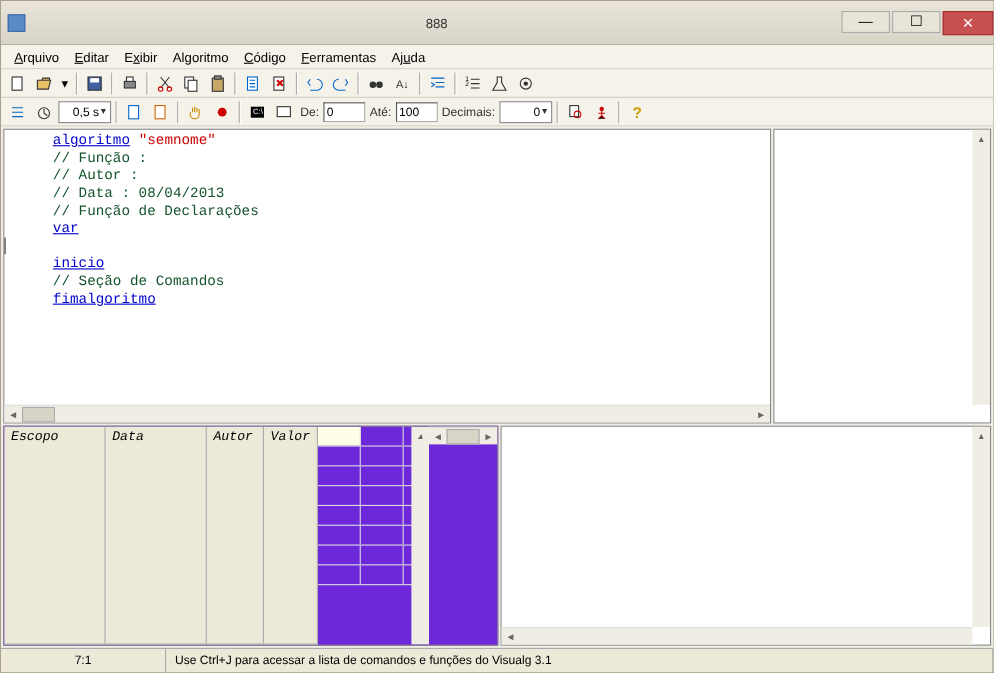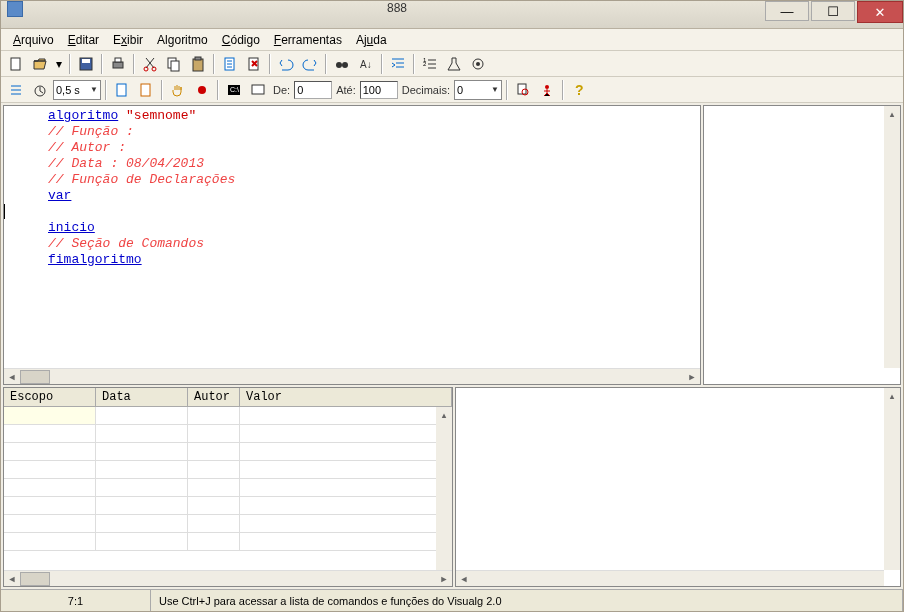--- a/index.html
+++ b/index.html
@@ -1,50 +1,50 @@
 <!DOCTYPE html>
 <html><head>
 <meta charset="utf-8">
 <style>
   * { margin: 0; padding: 0; box-sizing: border-box; }
   body { font-family: Tahoma, sans-serif; font-size: 11px; background: #d4d0c8; overflow: hidden; }
   .window { width: 904px; height: 612px; background: #ece9d8; border: 1px solid #a89f8e; display: flex; flex-direction: column; }
-  .titlebar { height: 28px; background: linear-gradient(#e8e4d8,#d8d4c8); display: flex; align-items: flex-start; border-bottom: 1px solid #b8b0a0; }
+  .titlebar { height: 40px; background: linear-gradient(#e8e4d8,#d8d4c8); display: flex; align-items: center; border-bottom: 1px solid #b8b0a0; }
   .titlebar-icon { width: 16px; height: 16px; margin: 0 6px; background: #5a8ac8; border: 1px solid #3a6aa8; }
   .titlebar-title { flex: 1; text-align: center; font-size: 12px; color: #333; }
   .titlebar-btns { display: flex; }
   .titlebar-btn { width: 44px; height: 20px; border: 1px solid #aaa; background: #e8e4d8; margin-right: 2px; display: flex; align-items: center; justify-content: center; font-size: 13px; font-family: Arial; cursor: default; }
   .titlebar-btn.close { background: #c75050; color: white; width: 46px; height: 22px; border-color: #a03030; margin-right: 0; }
   .menubar { height: 22px; background: #f5f2e9; display: flex; align-items: center; padding: 0 6px; gap: 2px; border-bottom: 1px solid #d0ccc0; }
   .menu-item { padding: 2px 6px; font-size: 12px; cursor: default; }
   .menu-item u { text-decoration: underline; }
   .toolbar { height: 26px; background: #f5f2e9; display: flex; align-items: center; padding: 2px 4px; gap: 2px; border-bottom: 1px solid #d0ccc0; }
   .tb-btn { width: 22px; height: 22px; border: 1px solid #f5f2e9; display: flex; align-items: center; justify-content: center; font-size: 12px; cursor: default; }
   .tb-sep { width: 2px; height: 20px; border-left: 1px solid #aaa; border-right: 1px solid #fff; margin: 0 2px; }
   .tb-label { font-size: 11px; margin: 0 2px; color: #333; }
   .tb-input { width: 38px; height: 18px; border: 1px inset #aaa; background: #fff; font-size: 11px; padding: 0 2px; }
-  .tb-combo { width: 48px; height: 20px; border: 1px solid #888; background: #fff; display: flex; align-items: center; justify-content: space-between; padding: 0 2px; font-size: 11px; }
+  .tb-combo { width: 48px; height: 20px; border: 1px solid #888; background: #fff; display: flex; align-items: center; justify-content: flex-end; padding: 0 2px; font-size: 11px; }
   .tb-combo .arrow { font-size: 8px; color: #333; }
   .main-split { flex: 1; display: flex; flex-direction: column; background: #f0ede4; padding: 2px; gap: 2px; min-height: 0; }
   .editor-row { flex: 1; display: flex; gap: 2px; min-height: 0; }
   .editor-pane { flex: 1; background: #fff; border: 1px solid #888; display: flex; flex-direction: column; position: relative; min-height: 0; }
   .editor-lines { flex: 1; padding: 2px 4px 2px 44px; font-family: 'Courier New', monospace; font-size: 13px; line-height: 16px; white-space: pre; overflow: hidden; min-height: 0; }
   .editor-lines .kw { color: #0000cc; text-decoration: underline; }
   .editor-lines .str { color: #cc0000; }
-  .editor-lines .cmt { color: #ef4444; font-style: italic; }
+  .editor-lines .cmt { color: #14532d; }
   .editor-lines .cur { border-left: 1px solid #000; }
   .side-pane { width: 198px; background: #fff; border: 1px solid #888; position: relative; }
   .scrollbar-v { position: absolute; right: 0; top: 0; bottom: 16px; width: 16px; background: #f0ede4; }
   .scrollbar-v .sa { height: 16px; display: flex; align-items: center; justify-content: center; font-size: 9px; color: #666; }
   .scrollbar-h { height: 16px; background: #f0ede4; display: flex; align-items: center; border-top: 1px solid #ddd; }
   .scrollbar-h .sa { width: 16px; text-align: center; font-size: 9px; color: #666; }
   .scrollbar-h .thumb { width: 30px; height: 14px; background: #d8d4c8; border: 1px solid #aaa; }
   .scrollbar-h .track { flex: 1; }
   .bottom-row { height: 200px; display: flex; gap: 2px; }
-  .grid-pane { width: 450px; background: #ffffff; border: 1px solid #888; display: flex; flex-direction: column; min-height: 0; }
+  .grid-pane { width: 450px; background: #6d28d9; border: 1px solid #888; display: flex; flex-direction: row; min-height: 0; font-style: italic; }
   .grid-header { display: flex; background: #ece9d8; border-bottom: 1px solid #aaa; font-family: 'Courier New', monospace; font-size: 12px; }
   .grid-header div { padding: 2px 6px; border-right: 1px solid #aaa; }
   .gh0 { width: 92px; } .gh1 { width: 92px; } .gh2 { width: 52px; } .gh3 { flex: 1; }
   .grid-body { flex: 1; overflow: hidden; position: relative; min-height: 0; }
   .grid-row { display: flex; height: 18px; border-bottom: 1px solid #ddd; }
   .grid-row div { border-right: 1px solid #ddd; }
   .grid-row.first .gh0cell { background: #ffffe8; }
   .out-pane { flex: 1; background: #fff; border: 1px solid #888; position: relative; }
   .statusbar { height: 22px; background: #ece9d8; border-top: 1px solid #aaa; display: flex; align-items: flex-start; font-size: 11px; }
   .status-cell { padding: 2px 8px; border-right: 1px solid #aaa; height: 100%; display: flex; align-items: center; }
@@ -366,15 +366,15 @@
         <div class="scrollbar-h" style="position:absolute;bottom:0;left:0;right:16px">
             <div class="sa">◄</div>
             <div class="track"></div>
           </div>
       </div>
     </div>
   </div>
 
   <div class="statusbar">
     <div class="status-cell pos">7:1</div>
-    <div class="status-cell msg">Use Ctrl+J para acessar a lista de comandos e funções do Visualg 2.0</div>
+    <div class="status-cell msg">Use Ctrl+J para acessar a lista de comandos e funções do Visualg 3.1</div>
   </div>
 </div>
 
 </body></html>

